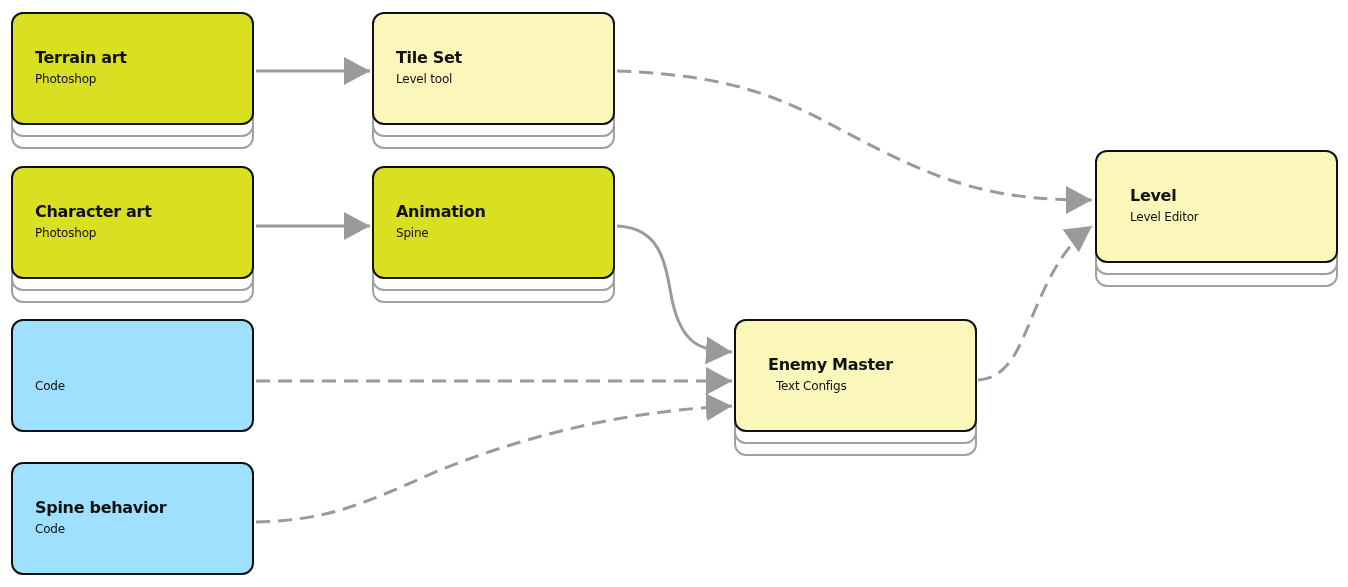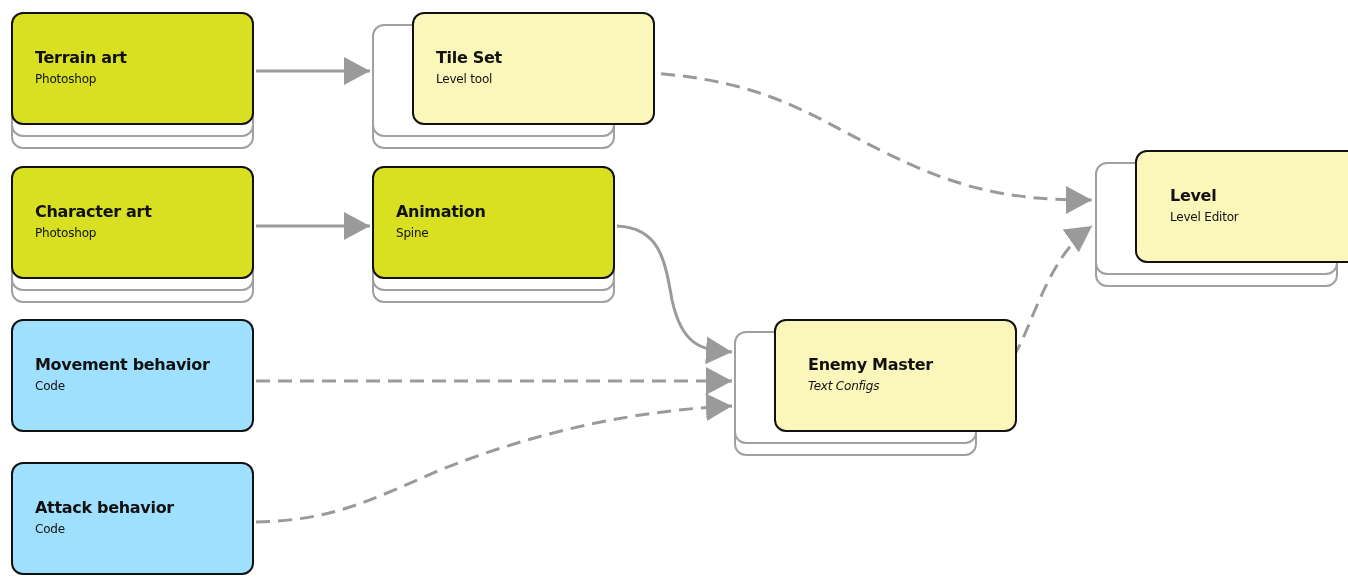--- a/index.html
+++ b/index.html
@@ -6,21 +6,21 @@
   body { width:1348px; height:587px; position:relative; overflow:hidden; font-family:"DejaVu Sans", sans-serif; }
   svg.links { position:absolute; left:0; top:0; width:1348px; height:587px; }
   .node { position:absolute; width:243px; height:113px; }
   .card { position:absolute; left:0; top:0; width:239px; height:109px; border:2px solid #111; border-radius:12px; box-sizing:content-box; z-index:3;text-align:center; }
   .stack1, .stack2 { position:absolute; left:0; width:239px; height:109px; border:2px solid #a0a0a0; border-radius:12px; background:#fff; box-sizing:content-box; }
   .stack1 { top:12px; z-index:2; }
   .stack2 { top:24px; z-index:1; }
   .title { position:absolute; left:22px; top:34px; font-weight:bold; font-size:16px; color:#111; letter-spacing:-0.3px; }
   .sub { position:absolute; left:22px; top:58px; font-size:12px; color:#111; letter-spacing:-0.2px; }
   .green { background:#d9e021; }
-  .yellow { background:#fbf7bb;margin-left:40px; }
+  .yellow { background:#fbf7bb; }
   .blue { background:#9ee0fd; }
 </style>
 </head>
 <body>
 
 <svg class="links" viewBox="0 0 1348 587">
   <defs>
     <marker id="arrow" markerWidth="10" markerHeight="10" refX="9" refY="5" orient="auto" markerUnits="userSpaceOnUse" viewBox="0 0 10 10">
       <path d="M0,0 L10,5 L0,10 z" fill="#9a9a9a"></path>
     </marker>
@@ -68,38 +68,37 @@
   <div class="stack2"></div>
   <div class="stack1"></div>
   <div class="card green">
     <span class="title">Animation</span>
     <span class="sub">Spine</span>
   </div>
 </div>
 
 <div class="node" style="left:11px; top:319px;">
   <div class="card blue">
-    <span class="title">Movement behavior</span>
     <span class="sub">Code</span>
   </div>
 </div>
 
 <div class="node" style="left:11px; top:462px;">
   <div class="card blue">
-    <span class="title">Attack behavior</span>
+    <span class="title">Spine behavior</span>
     <span class="sub">Code</span>
   </div>
 </div>
 
 <div class="node" style="left:734px; top:319px;">
   <div class="stack2"></div>
   <div class="stack1"></div>
   <div class="card yellow">
     <span class="title" style="left:32px;">Enemy Master</span>
-    <span class="sub" style="left:32px;font-style:italic;">Text Configs</span>
+    <span class="sub" style="left:40px;">Text Configs</span>
   </div>
 </div>
 
 <div class="node" style="left:1095px; top:150px;">
   <div class="stack2"></div>
   <div class="stack1"></div>
   <div class="card yellow">
     <span class="title" style="left:33px;">Level</span>
     <span class="sub" style="left:33px;">Level Editor</span>
   </div>

